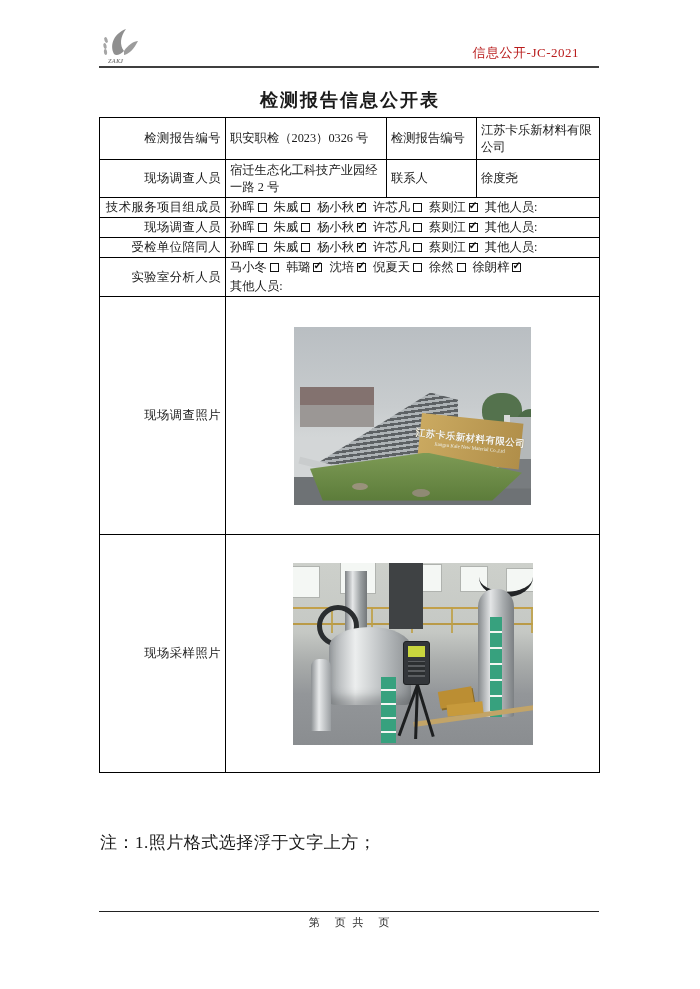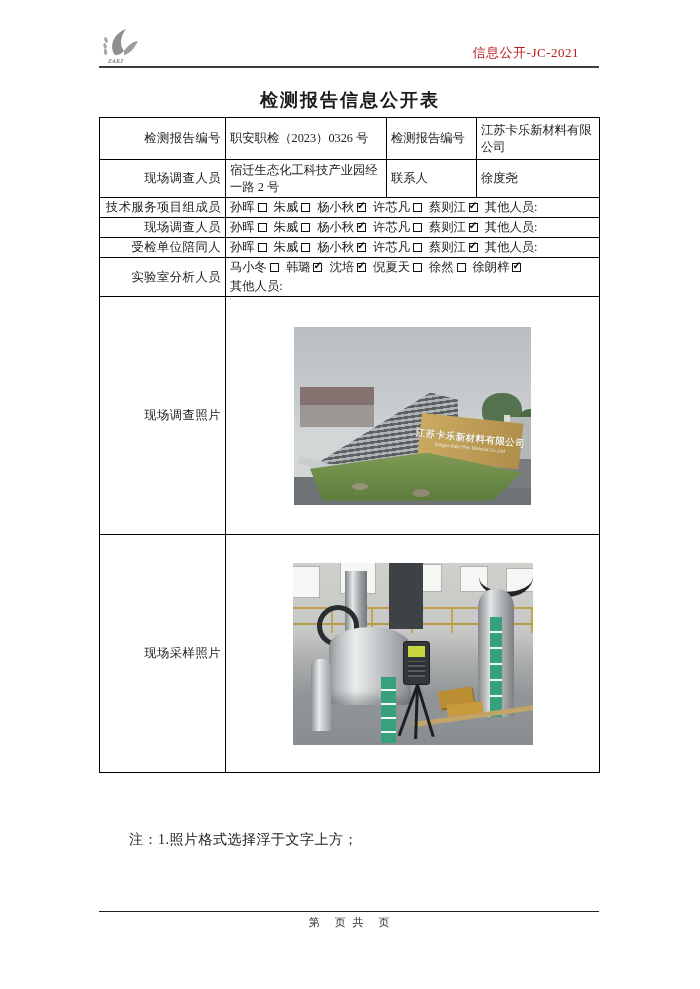--- a/index.html
+++ b/index.html
@@ -108,21 +108,21 @@
   .p2-leg1 { transform:rotate(20deg); }
   .p2-leg2 { transform:rotate(-17deg); }
   .p2-leg3 { transform:rotate(2deg); }
   .p2-block1 { left:146px; top:126px; width:34px; height:17px; background:#bb8e33;
                transform:rotate(-10deg); box-shadow:1px 2px 0 #8a6a24; }
   .p2-block2 { left:154px; top:140px; width:36px; height:12px; background:#c79a3c; transform:rotate(-6deg); }
   .p2-flooredge { left:120px; top:150px; width:130px; height:5px; background:#c2a468;
                transform:rotate(-8deg); }
 
   
-  .note { position:absolute; left:100px; top:831px; font-size:14px; letter-spacing:.5px;margin-left:29px; }
+  .note { position:absolute; left:100px; top:831px; font-size:17px; letter-spacing:.5px; }
   .footer-line { position:absolute; left:99px; top:911px; width:500px; height:0;
                  border-top:1.2px solid #222; }
   .footer-text { position:absolute; left:0; top:915px; width:700px; text-align:center;
                  font-size:11px; letter-spacing:2px; color:#2b2b2b; }
 </style>
 </head>
 <body>
 
 <div class="hdr">
   <div class="hdr-left">

